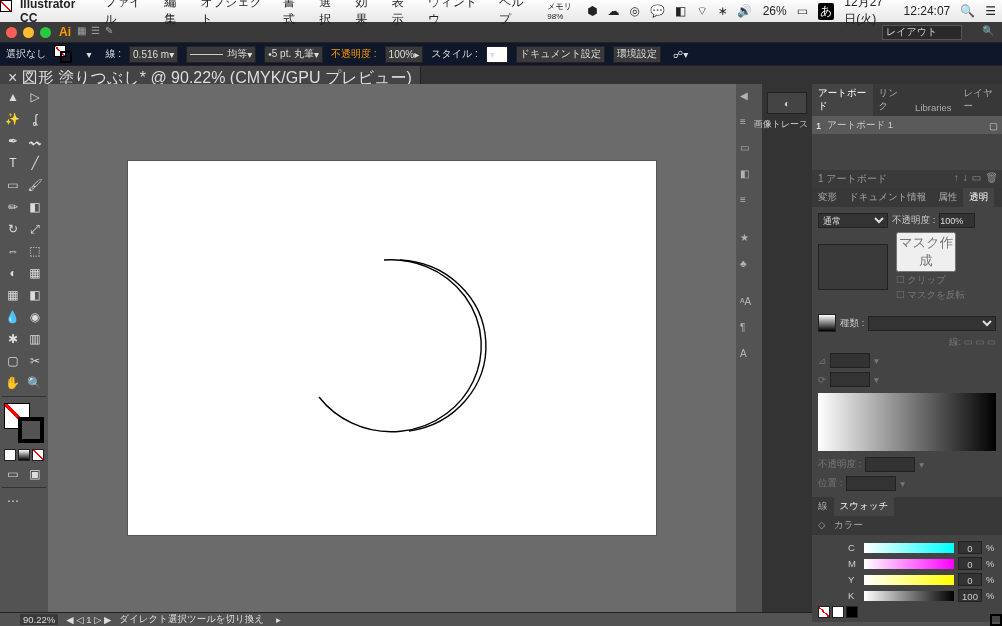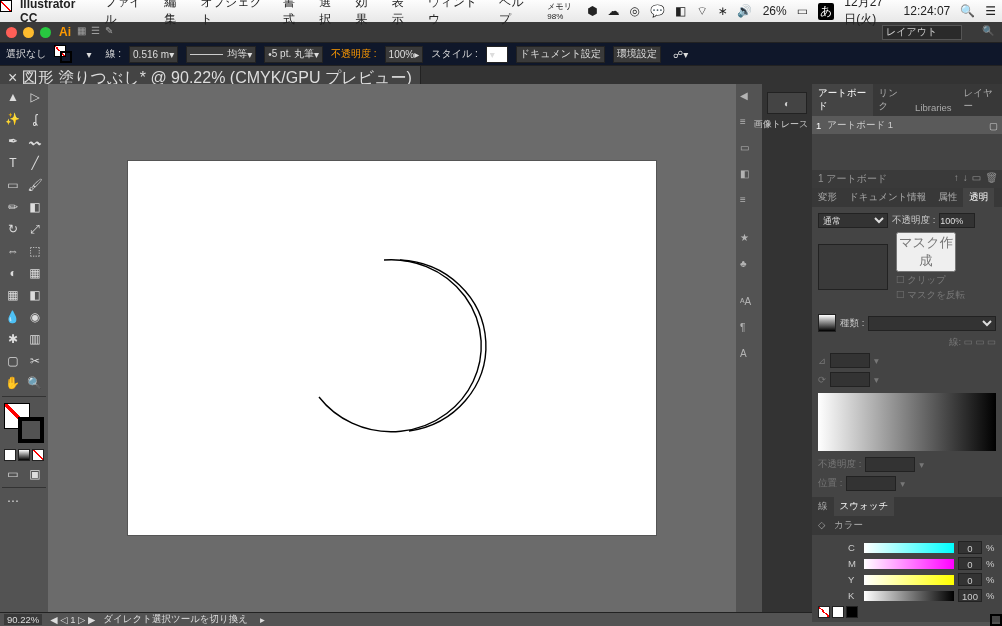--- a/index.html
+++ b/index.html
@@ -72,21 +72,21 @@
 .cs-row { display:flex; align-items:center; gap:4px; }
 .cs-row .lbl{width:12px;}
 .cs-row .bar{flex:1;height:10px;}
 .cs-row .val{width:24px;background:#333;border:1px solid #222;text-align:center;height:13px;line-height:13px;}
 .cs-row .pct{width:10px;}
 .small-swatches{display:flex;gap:2px;margin-top:2px}
 .small-swatches div{width:12px;height:12px;border:1px solid #222}
 .disabled { color:#777 }
 
 
-.status { height:14px; background:#535353; display:flex; align-items:center; font-size:9.5px; color:#ddd; padding:0 4px; gap:8px; border-top:1px solid #222;}
+.status { height:14px; background:#535353; display:flex; align-items:center; font-size:9.5px; color:#ddd; padding:0 20px; gap:8px; border-top:1px solid #222;}
 .status .zoom{background:#3a3a3a;padding:0 3px;}
 </style>
 </head>
 <body>
 
 <div class="menubar">
   <span class="apple"></span>
   <b>Illustrator CC</b>
   <span>ファイル</span>
   <span>編集</span>

